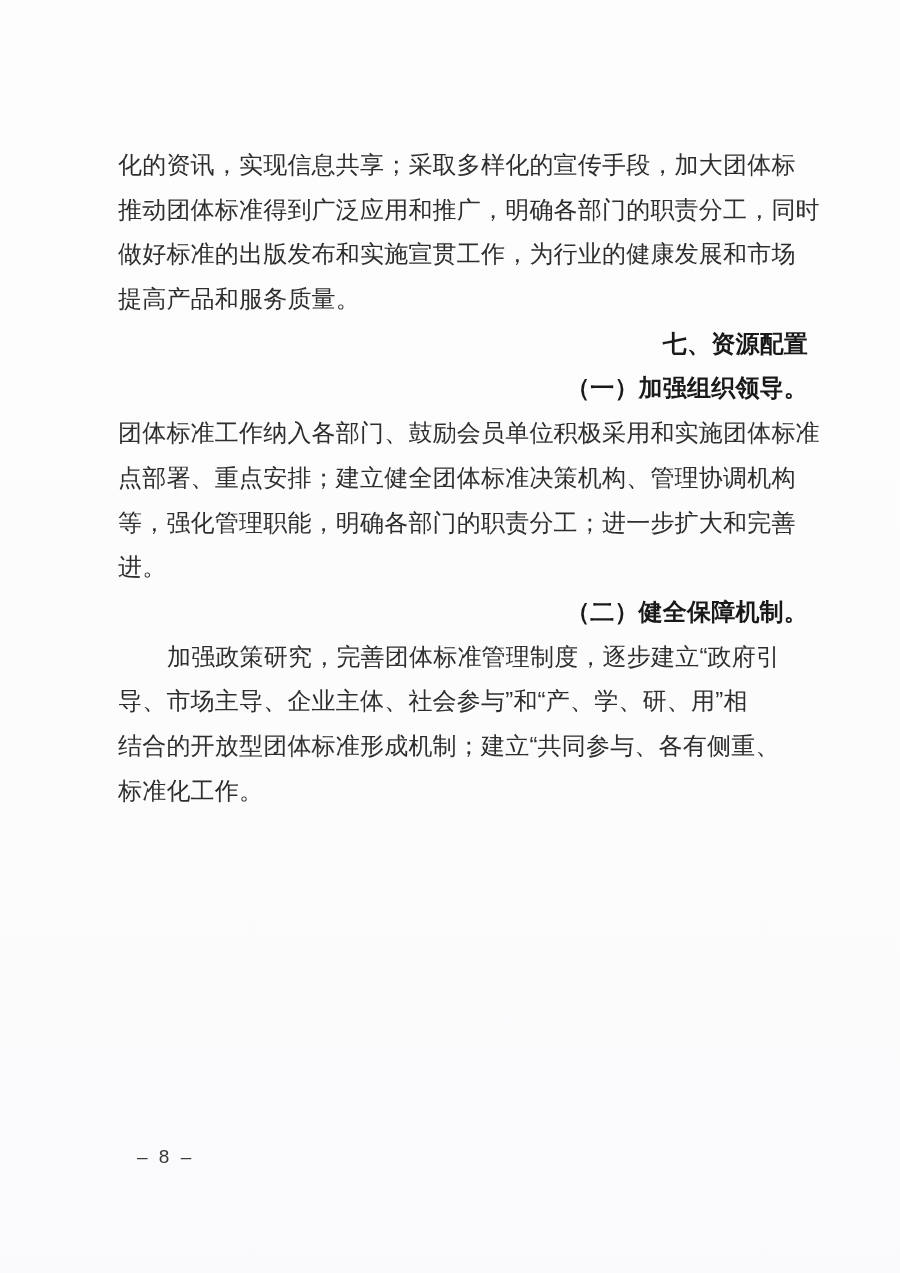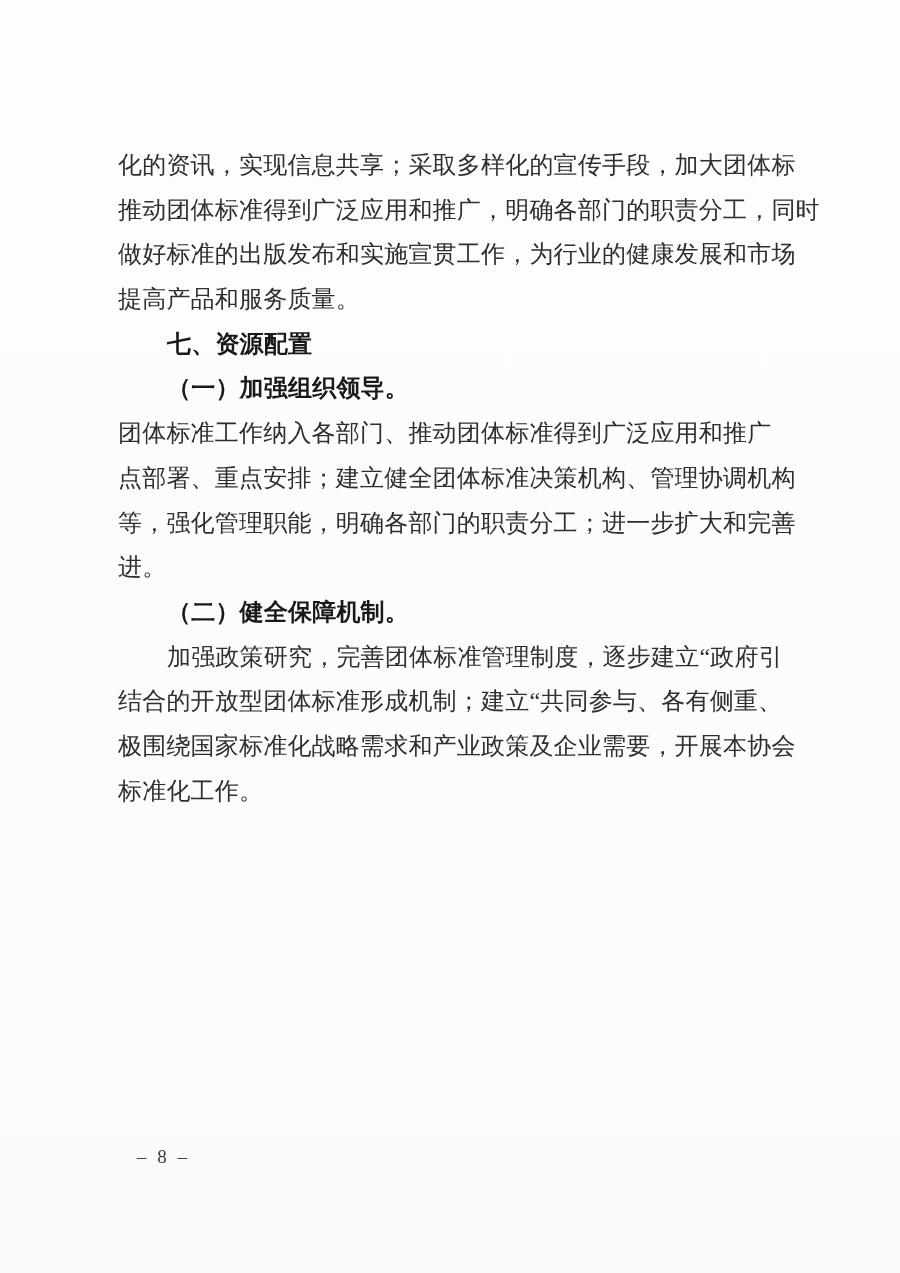--- a/index.html
+++ b/index.html
@@ -6,21 +6,21 @@
     margin: 0;
     padding: 0;
     background: #fdfdfe;
   }
   .page {
     position: relative;
     width: 900px;
     height: 1273px;
     overflow: hidden;
     background: linear-gradient(180deg, #fdfdfe 0%, #fcfcfd 55%, #fafafc 100%);
-    font-family: Liberation Serif, serif;
+    font-family: Liberation Sans, sans-serif;
     color: #2e2e2e;
   }
   .content {
     position: absolute;
     left: 118px;
     top: 143px;
     width: 690px;
   }
   .line {
     height: 44.7px;
@@ -28,20 +28,21 @@
     font-size: 24px;
     letter-spacing: 0.2px;
     white-space: nowrap;
   }
   .indent {
     text-indent: 49px;
   }
   .heading {
     font-weight: bold;
     color: #191919;
+    text-align: right;
   }
   .page-number {
     position: absolute;
     left: 137px;
     top: 1146px;
     font-size: 19px;
     letter-spacing: 3px;
     color: #3a3a3a;
   }
 </style>
@@ -56,31 +57,31 @@
       <div class="line">推动团体标准得到广泛应用和推广，明确各部门的职责分工，同时</div>
       <div class="line">做好标准的出版发布和实施宣贯工作，为行业的健康发展和市场</div>
       <div class="line">提高产品和服务质量。</div>
     </div>
 
     <div class="line heading indent">七、资源配置</div>
 
     <div class="line heading indent">（一）加强组织领导。</div>
 
     <div>
-      <div class="line">团体标准工作纳入各部门、推动团体标准得到广泛应用和推广</div>
+      <div class="line">团体标准工作纳入各部门、鼓励会员单位积极采用和实施团体标准</div>
       <div class="line">点部署、重点安排；建立健全团体标准决策机构、管理协调机构</div>
       <div class="line">等，强化管理职能，明确各部门的职责分工；进一步扩大和完善</div>
       <div class="line">进。</div>
     </div>
 
     <div class="line heading indent">（二）健全保障机制。</div>
 
     <div>
       <div class="line indent">加强政策研究，完善团体标准管理制度，逐步建立“政府引</div>
+      <div class="line">导、市场主导、企业主体、社会参与”和“产、学、研、用”相</div>
       <div class="line">结合的开放型团体标准形成机制；建立“共同参与、各有侧重、</div>
-      <div class="line">极围绕国家标准化战略需求和产业政策及企业需要，开展本协会</div>
       <div class="line">标准化工作。</div>
     </div>
 
   </div>
 
   <div class="page-number">– 8 –</div>
 </div>
 
 </body></html>

